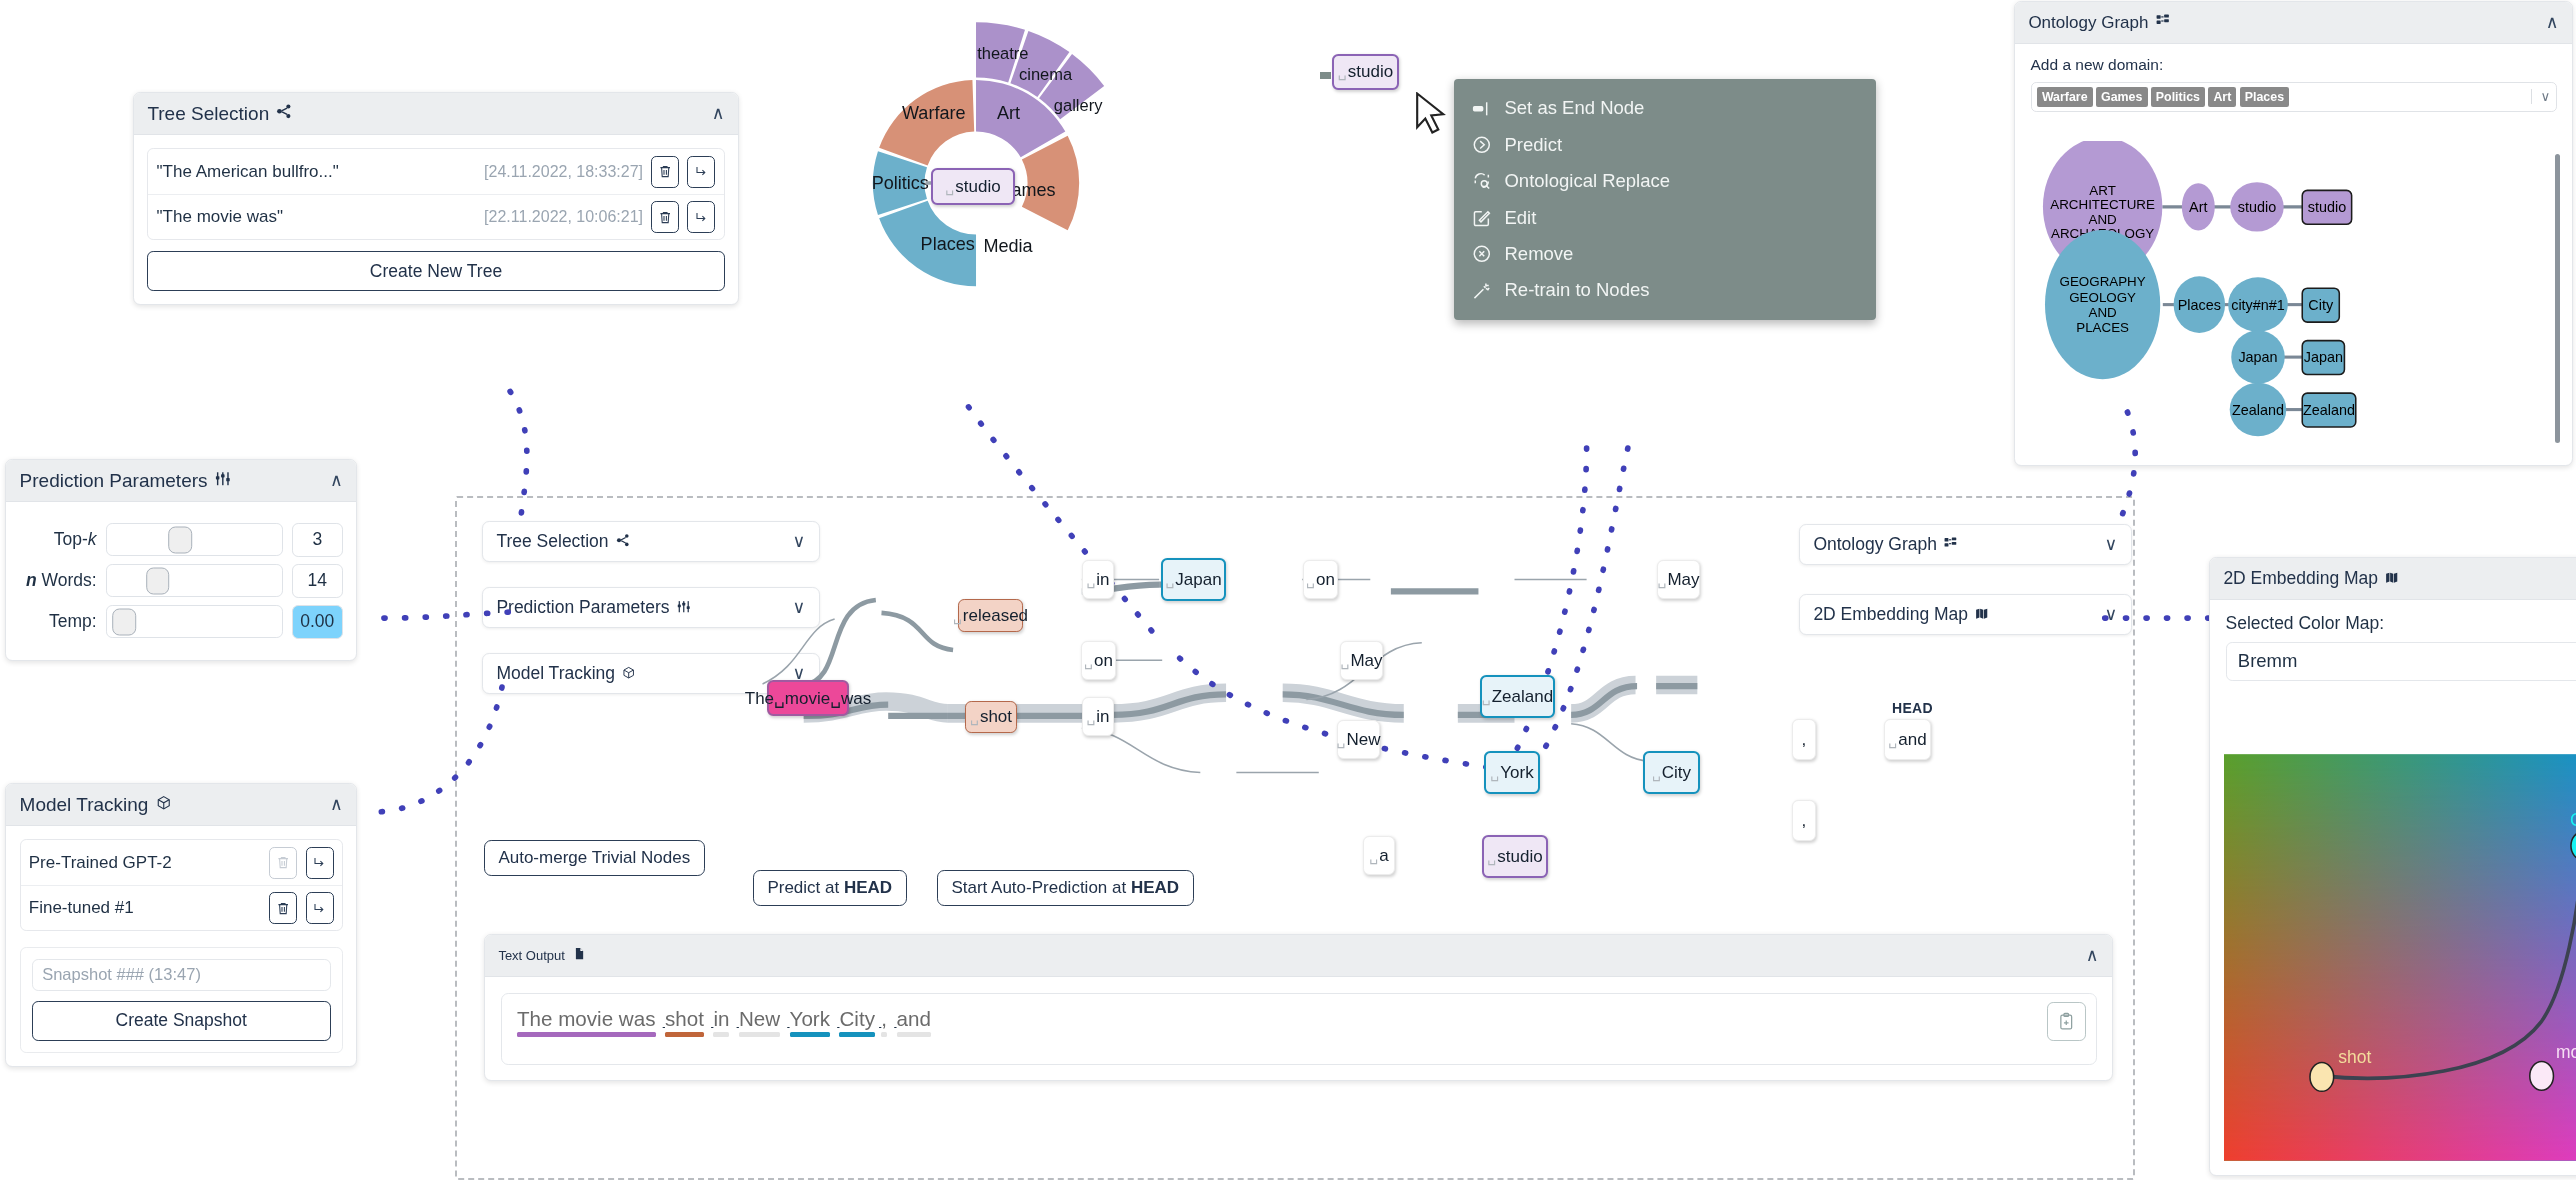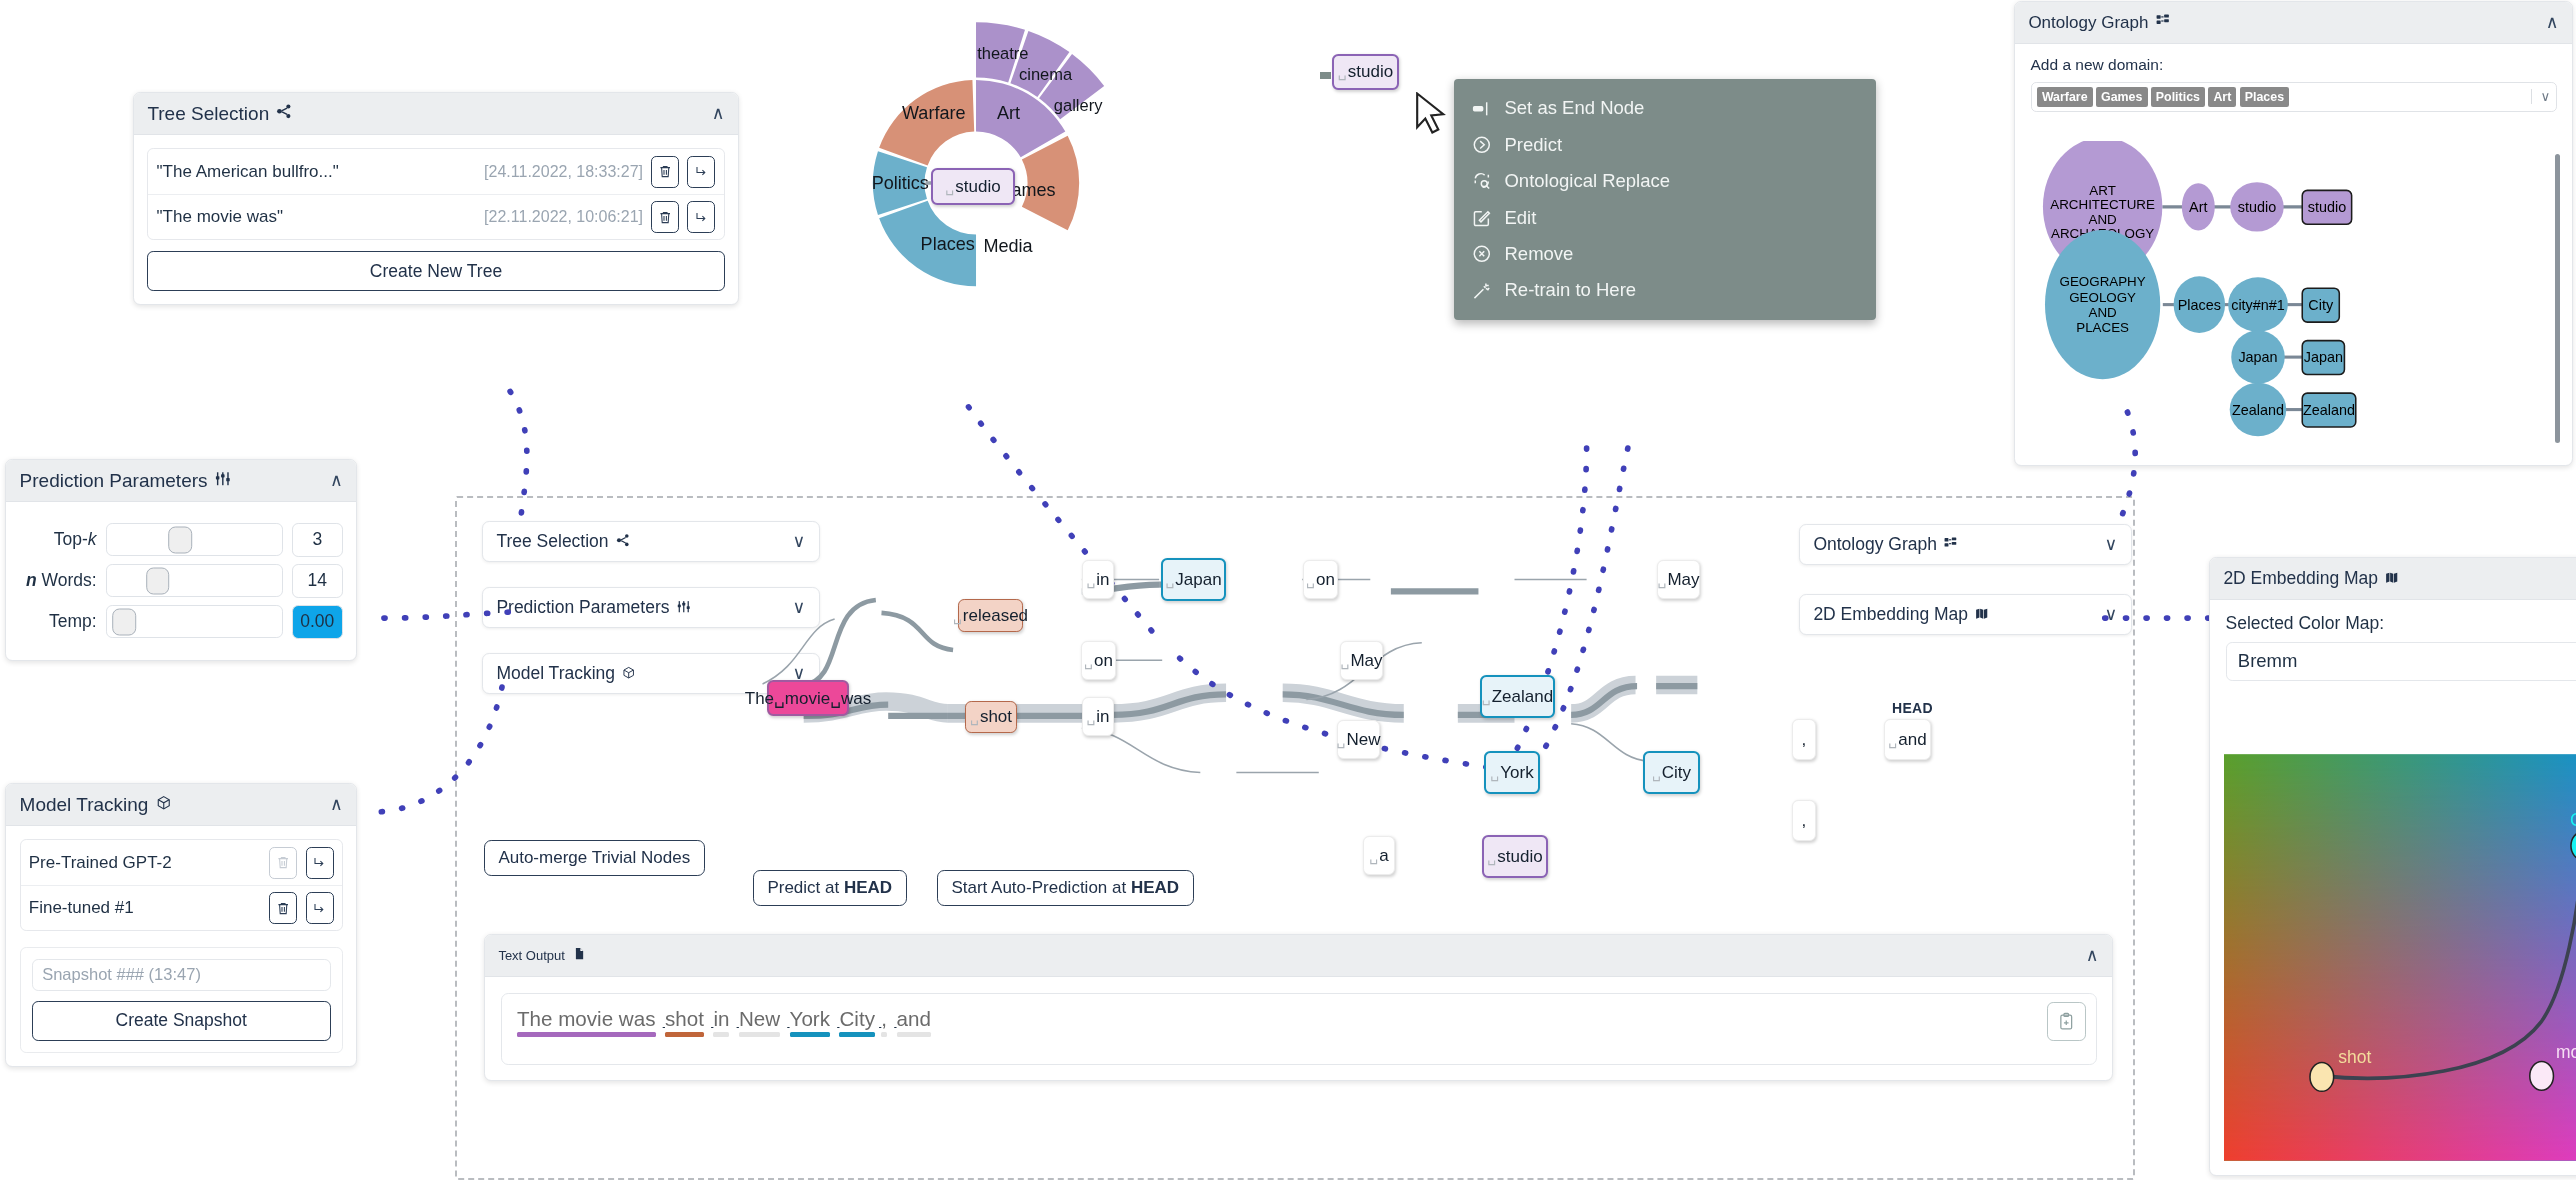--- a/index.html
+++ b/index.html
@@ -41,21 +41,21 @@
         font-family:"Liberation Sans", sans-serif;}
 
   
   .prow{display:flex;align-items:center;gap:9.3px;margin:7.2px 0;}
   .plabel{width:77px;text-align:right;font-size:17.5px;}
   .slider{flex:1;height:31px;border:0.5px solid #dfe3e8;border-radius:6.2px;position:relative;background:#fff;}
   .knob{position:absolute;top:50%;transform:translate(-50%,-50%);
         width:21.6px;height:25px;border:1px solid #a9b1ba;border-radius:7.2px;background:#efefef;}
   .numbox{width:49px;height:32px;border:0.5px solid #dfe3e8;border-radius:6.2px;background:#fff;
           display:flex;align-items:center;justify-content:center;font-size:17.5px;}
-  .numbox.gray{background:#0ea5e9;}
+  .numbox.gray{background:#7dd3fc;}
 
   .tinput{width:100%;height:32px;border:0.5px solid #e4e7eb;border-radius:6.2px;background:#fff;
           display:flex;align-items:center;padding:0 9.3px;font-size:16.5px;color:#9aa5b1;
           box-sizing:border-box;}
 
   
   .node{position:absolute;border-radius:6.2px;background:#fff;border:1px solid #ececec;
         box-shadow:1px 1.5px 3.1px rgba(0,0,0,.18);
         display:flex;align-items:center;justify-content:center;
         font-size:17px;color:#14202e;white-space:nowrap;}
@@ -320,21 +320,21 @@
       <circle cx="12" cy="12" r="9.2"></circle>
         <path d="M9 9l6 6M15 9l-6 6"></path>
     </svg>
     <span>Remove</span>
   </div>
   <div class="ctxitem">
     <svg viewBox="0 0 24 24" fill="none" stroke="#f2f5f4" stroke-width="1.8">
       <path d="M3 21l11-11M14.5 6.5l2 2"></path>
         <path d="M17 3v4M20.5 5.5h-3.5M19.5 10.5L17 9M21 8.5l-2 3"></path>
     </svg>
-    <span>Re-train to Here</span>
+    <span>Re-train to Nodes</span>
   </div>
 </div>
 
 <div class="panel abs" style="left:2014px;top:1px;width:557px;height:463px;">
   <div class="panel-head">
     <div class="panel-title" style="font-size:17px">
       <span>Ontology Graph</span>
       <span>
         <svg viewBox="0 0 24 24" width="14" height="14" fill="#22324a">
           <rect x="1" y="2" width="7" height="6" rx="1"></rect>

